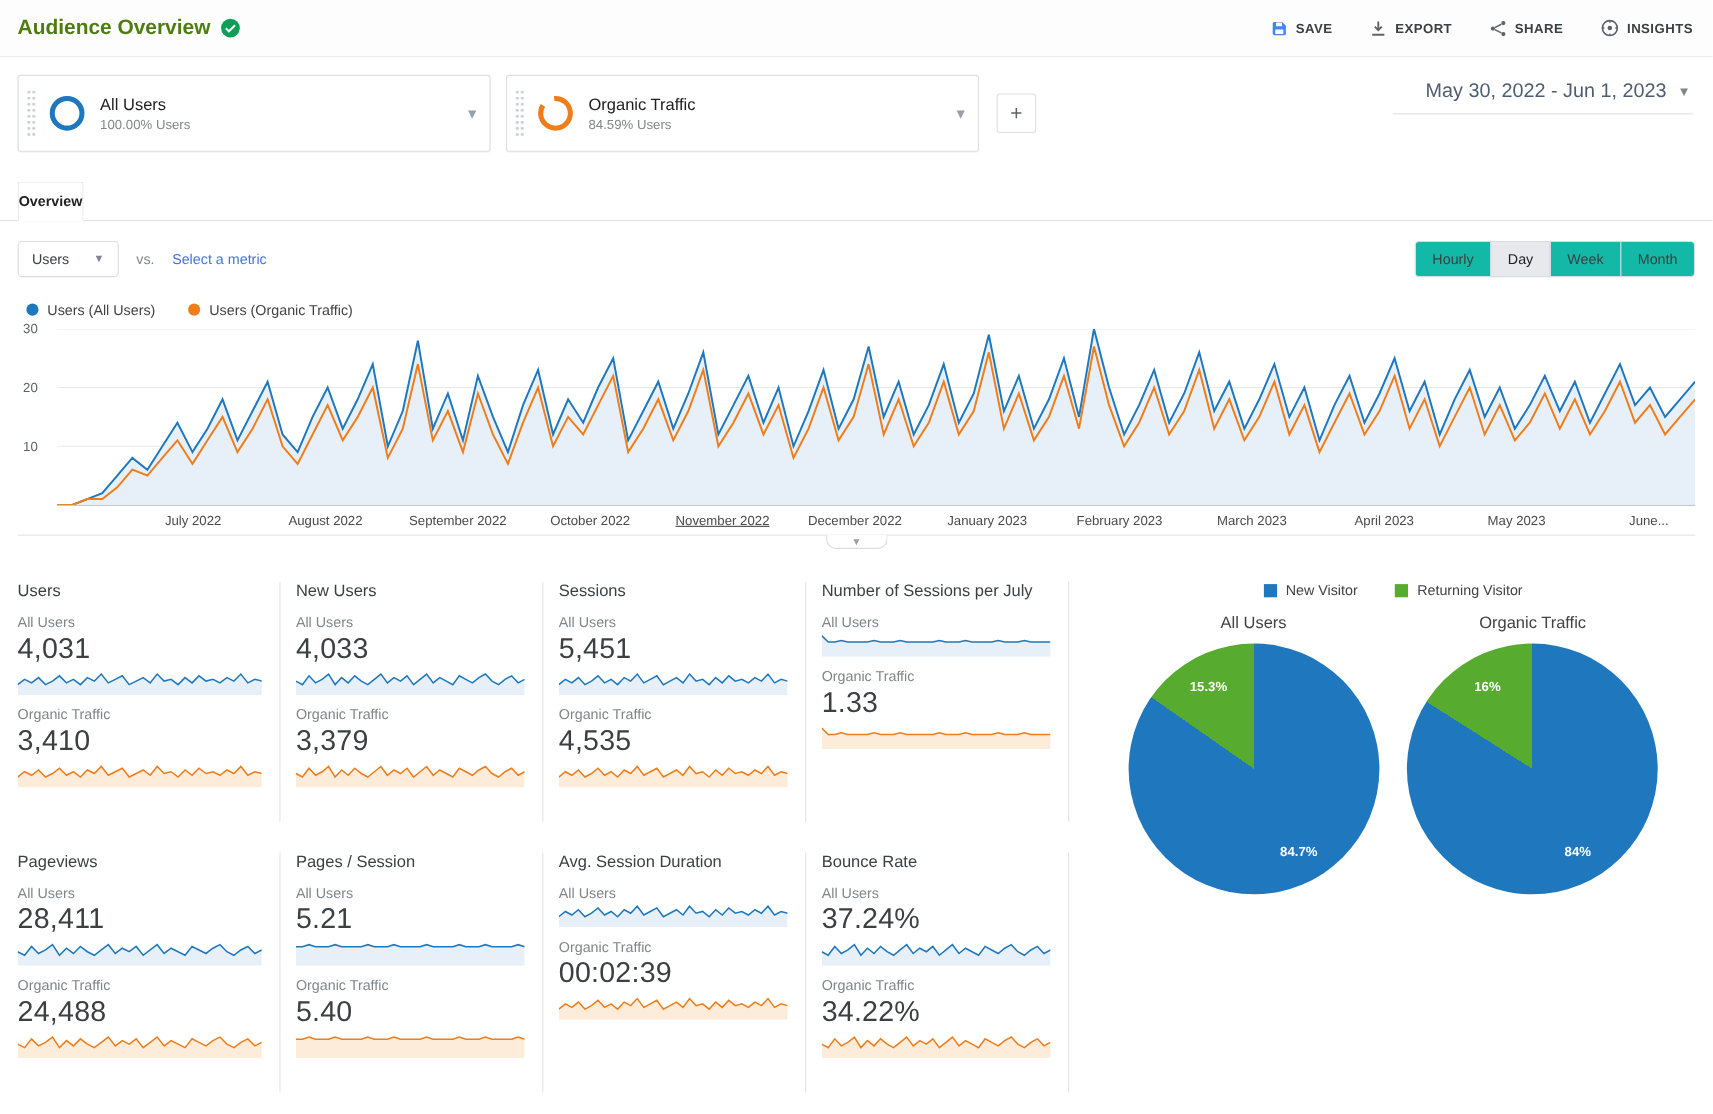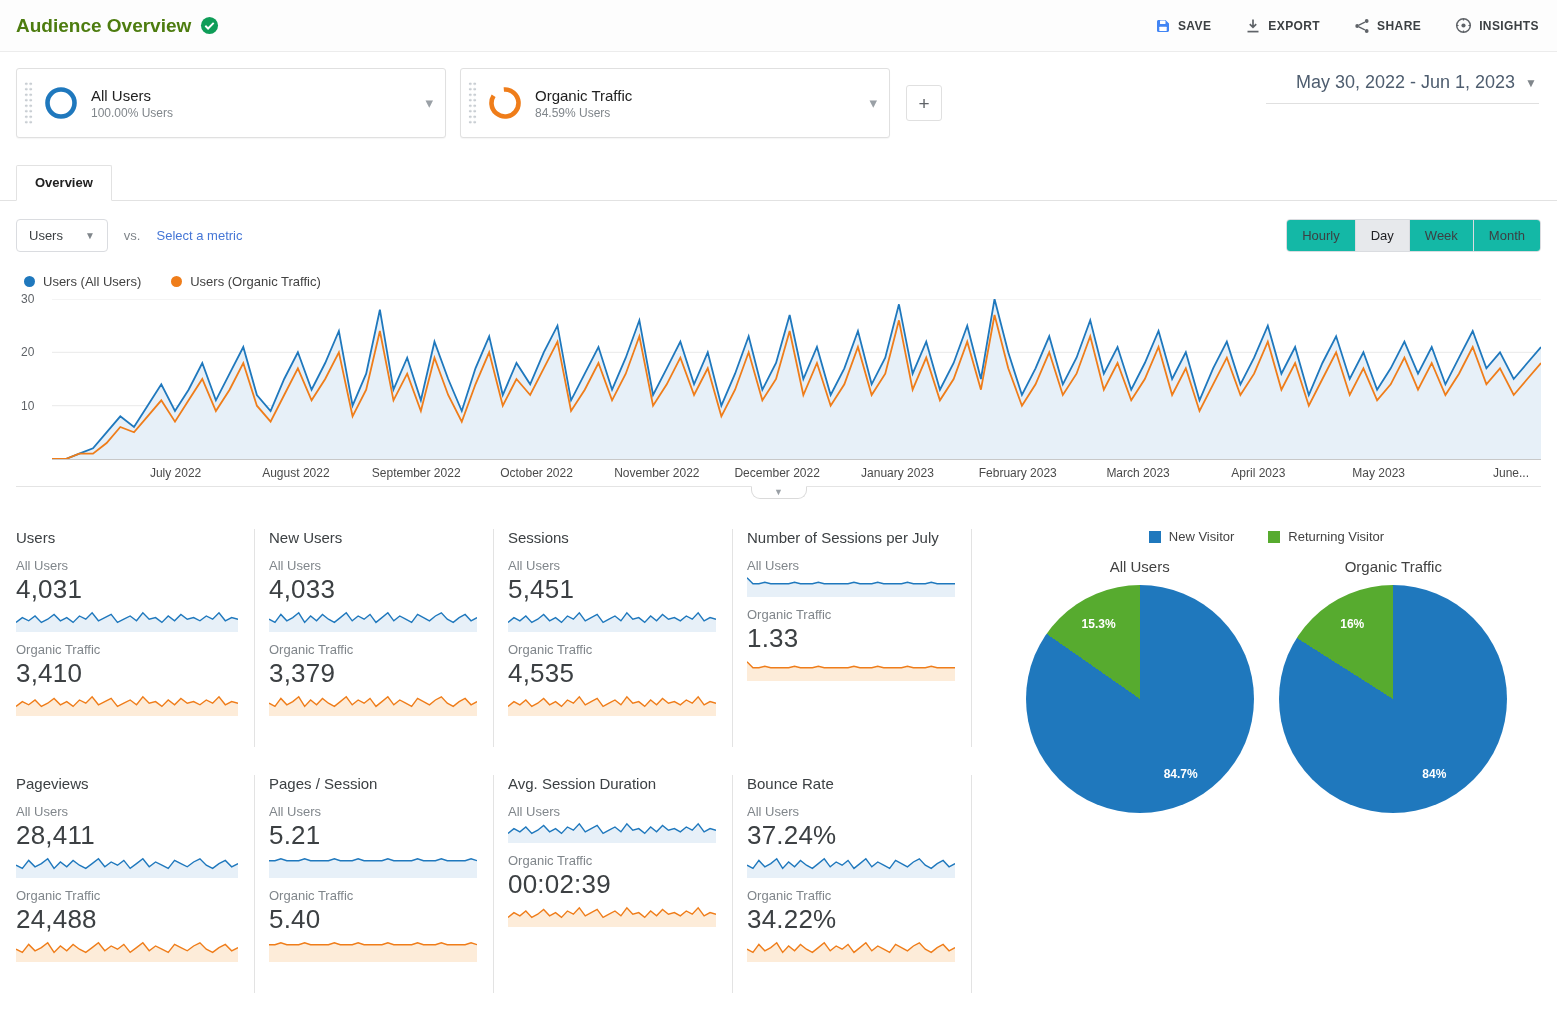--- a/index.html
+++ b/index.html
@@ -22,21 +22,21 @@
   .seg-text { display:flex; flex-direction:column; gap:2px; }
   .seg-name { font-size:15px; color:#212121; }
   .seg-detail { font-size:12px; color:#80868b; }
   .seg-chevron { margin-left:auto; margin-right:12px; color:#9aa0a6; font-size:15px; cursor:pointer; }
   .add-segment { width:36px; height:36px; border:1px solid #e0e0e0; border-radius:3px; background:#fff; color:#5f6368; font-size:19px; line-height:1; cursor:pointer; margin-left:2px; }
   .date-range { position:absolute; right:18px; top:20px; display:flex; align-items:center; gap:10px; font-size:18px; color:#4e5d6f; padding:0 2px 10px 30px; border-bottom:1px solid #e0e0e0; cursor:pointer; }
   .date-caret { color:#80868b; font-size:12px; }
 
   
   .tabs-row { padding:4px 0 0 16px; border-bottom:1px solid #e2e2e2; }
-  .tab { display:inline-block; position:relative; top:1px; padding:9px 18px 10px; border:1px solid #e2e2e2; border-bottom:1px solid #fff; border-radius:2px 2px 0 0; background:#fff; font-size:13px; font-weight:bold; color:#212121; cursor:pointer; }
+  .tab { display:inline-block; position:relative; top:1px; padding:9px 0 10px; border:1px solid #e2e2e2; border-bottom:1px solid #fff; border-radius:2px 2px 0 0; background:#fff; font-size:13px; font-weight:bold; color:#212121; cursor:pointer; }
 
   
   .panel { padding:18px 16px 0; }
   .controls-row { display:flex; justify-content:space-between; align-items:center; margin-bottom:22px; }
   .controls-left { display:flex; align-items:center; }
   .metric-dropdown { display:flex; align-items:center; gap:22px; border:1px solid #dadce0; border-radius:4px; padding:8px 12px; font-size:13px; color:#3c4043; background:#fff; cursor:pointer; }
   .dd-caret { color:#80868b; font-size:10px; }
   .vs-label { margin:0 16px; font-size:13px; color:#80868b; }
   .metric-link { font-size:13px; color:#4576d6; text-decoration:none; cursor:pointer; }
   .granularity { display:flex; border:1px solid #dadce0; border-radius:4px; overflow:hidden; }
@@ -222,28 +222,28 @@
           <line x1="0" y1="0.0" x2="1500" y2="0.0" stroke="#e9e9e9" vector-effect="non-scaling-stroke"></line>
           <polygon points="0.0,160.0 13.8,160.0 27.5,154.7 41.3,149.3 55.0,133.3 68.8,117.3 82.6,128.0 96.3,106.7 110.1,85.3 123.9,112.0 137.6,90.7 151.4,64.0 165.1,101.3 178.9,74.7 192.7,48.0 206.4,96.0 220.2,112.0 233.9,80.0 247.7,53.3 261.5,90.7 275.2,64.0 289.0,32.0 302.8,106.7 316.5,74.7 330.3,10.7 344.0,90.7 357.8,58.7 371.6,101.3 385.3,42.7 399.1,80.0 412.8,112.0 426.6,69.3 440.4,37.3 454.1,96.0 467.9,64.0 481.7,85.3 495.4,53.3 509.2,26.7 522.9,101.3 536.7,74.7 550.5,48.0 564.2,90.7 578.0,58.7 591.7,21.3 605.5,96.0 619.3,69.3 633.0,42.7 646.8,85.3 660.6,53.3 674.3,106.7 688.1,74.7 701.8,37.3 715.6,90.7 729.4,64.0 743.1,16.0 756.9,80.0 770.6,48.0 784.4,96.0 798.2,69.3 811.9,32.0 825.7,85.3 839.4,58.7 853.2,5.3 867.0,74.7 880.7,42.7 894.5,90.7 908.3,64.0 922.0,26.7 935.8,80.0 949.5,0.0 963.3,53.3 977.1,96.0 990.8,69.3 1004.6,37.3 1018.3,85.3 1032.1,58.7 1045.9,21.3 1059.6,74.7 1073.4,48.0 1087.2,90.7 1100.9,64.0 1114.7,32.0 1128.4,80.0 1142.2,53.3 1156.0,101.3 1169.7,69.3 1183.5,42.7 1197.2,85.3 1211.0,58.7 1224.8,26.7 1238.5,74.7 1252.3,48.0 1266.1,96.0 1279.8,64.0 1293.6,37.3 1307.3,80.0 1321.1,53.3 1334.9,90.7 1348.6,69.3 1362.4,42.7 1376.1,74.7 1389.9,48.0 1403.7,85.3 1417.4,58.7 1431.2,32.0 1445.0,69.3 1458.7,53.3 1472.5,80.0 1486.2,64.0 1500.0,48.0 1500,160 0,160" fill="#e7f0f8"></polygon>
           <polyline points="0.0,160.0 13.8,160.0 27.5,154.7 41.3,149.3 55.0,133.3 68.8,117.3 82.6,128.0 96.3,106.7 110.1,85.3 123.9,112.0 137.6,90.7 151.4,64.0 165.1,101.3 178.9,74.7 192.7,48.0 206.4,96.0 220.2,112.0 233.9,80.0 247.7,53.3 261.5,90.7 275.2,64.0 289.0,32.0 302.8,106.7 316.5,74.7 330.3,10.7 344.0,90.7 357.8,58.7 371.6,101.3 385.3,42.7 399.1,80.0 412.8,112.0 426.6,69.3 440.4,37.3 454.1,96.0 467.9,64.0 481.7,85.3 495.4,53.3 509.2,26.7 522.9,101.3 536.7,74.7 550.5,48.0 564.2,90.7 578.0,58.7 591.7,21.3 605.5,96.0 619.3,69.3 633.0,42.7 646.8,85.3 660.6,53.3 674.3,106.7 688.1,74.7 701.8,37.3 715.6,90.7 729.4,64.0 743.1,16.0 756.9,80.0 770.6,48.0 784.4,96.0 798.2,69.3 811.9,32.0 825.7,85.3 839.4,58.7 853.2,5.3 867.0,74.7 880.7,42.7 894.5,90.7 908.3,64.0 922.0,26.7 935.8,80.0 949.5,0.0 963.3,53.3 977.1,96.0 990.8,69.3 1004.6,37.3 1018.3,85.3 1032.1,58.7 1045.9,21.3 1059.6,74.7 1073.4,48.0 1087.2,90.7 1100.9,64.0 1114.7,32.0 1128.4,80.0 1142.2,53.3 1156.0,101.3 1169.7,69.3 1183.5,42.7 1197.2,85.3 1211.0,58.7 1224.8,26.7 1238.5,74.7 1252.3,48.0 1266.1,96.0 1279.8,64.0 1293.6,37.3 1307.3,80.0 1321.1,53.3 1334.9,90.7 1348.6,69.3 1362.4,42.7 1376.1,74.7 1389.9,48.0 1403.7,85.3 1417.4,58.7 1431.2,32.0 1445.0,69.3 1458.7,53.3 1472.5,80.0 1486.2,64.0 1500.0,48.0" fill="none" stroke="#1f78bd" stroke-width="1.8" vector-effect="non-scaling-stroke"></polyline>
           <polyline points="0.0,160.0 13.8,160.0 27.5,154.7 41.3,154.7 55.0,144.0 68.8,128.0 82.6,133.3 96.3,117.3 110.1,101.3 123.9,122.7 137.6,101.3 151.4,80.0 165.1,112.0 178.9,90.7 192.7,64.0 206.4,106.7 220.2,122.7 233.9,96.0 247.7,69.3 261.5,101.3 275.2,80.0 289.0,53.3 302.8,117.3 316.5,90.7 330.3,32.0 344.0,101.3 357.8,74.7 371.6,112.0 385.3,58.7 399.1,96.0 412.8,122.7 426.6,85.3 440.4,53.3 454.1,106.7 467.9,80.0 481.7,96.0 495.4,69.3 509.2,42.7 522.9,112.0 536.7,90.7 550.5,64.0 564.2,101.3 578.0,74.7 591.7,37.3 605.5,106.7 619.3,85.3 633.0,58.7 646.8,96.0 660.6,69.3 674.3,117.3 688.1,90.7 701.8,53.3 715.6,101.3 729.4,80.0 743.1,32.0 756.9,96.0 770.6,64.0 784.4,106.7 798.2,85.3 811.9,48.0 825.7,96.0 839.4,74.7 853.2,21.3 867.0,90.7 880.7,58.7 894.5,101.3 908.3,80.0 922.0,42.7 935.8,90.7 949.5,16.0 963.3,69.3 977.1,106.7 990.8,85.3 1004.6,53.3 1018.3,96.0 1032.1,74.7 1045.9,37.3 1059.6,90.7 1073.4,64.0 1087.2,101.3 1100.9,80.0 1114.7,48.0 1128.4,96.0 1142.2,69.3 1156.0,112.0 1169.7,85.3 1183.5,58.7 1197.2,96.0 1211.0,74.7 1224.8,42.7 1238.5,90.7 1252.3,64.0 1266.1,106.7 1279.8,80.0 1293.6,53.3 1307.3,96.0 1321.1,69.3 1334.9,101.3 1348.6,85.3 1362.4,58.7 1376.1,90.7 1389.9,64.0 1403.7,96.0 1417.4,74.7 1431.2,48.0 1445.0,85.3 1458.7,69.3 1472.5,96.0 1486.2,80.0 1500.0,64.0" fill="none" stroke="#ef7d1a" stroke-width="1.8" vector-effect="non-scaling-stroke"></polyline>
         </svg>
       <div class="x-axis">
         <span class="x-label" style="left: 8.3%;">July 2022</span>
         <span class="x-label" style="left: 16.38%;">August 2022</span>
         <span class="x-label" style="left: 24.46%;">September 2022</span>
         <span class="x-label" style="left: 32.54%;">October 2022</span>
-        <span class="x-label" style="left: 40.62%;">November 2022</span>
+        <span class="x-label" style="left: 40.62%; text-decoration: underline;">November 2022</span>
         <span class="x-label" style="left: 48.7%;">December 2022</span>
         <span class="x-label" style="left: 56.78%;">January 2023</span>
         <span class="x-label" style="left: 64.86%;">February 2023</span>
         <span class="x-label" style="left: 72.94%;">March 2023</span>
         <span class="x-label" style="left: 81.02%;">April 2023</span>
         <span class="x-label" style="left: 89.1%;">May 2023</span>
-        <span class="x-label" style="left: 97.18%; margin-left: 12px;">June...</span>
+        <span class="x-label" style="left: 97.18%;">June...</span>
       </div>
     </div>
   </div>
   <div class="collapse-pill">▼</div>
 
   <div class="bottom">
     <div class="cards-grid">
 
       <div class="card">
         <div class="card-title">Users</div>

